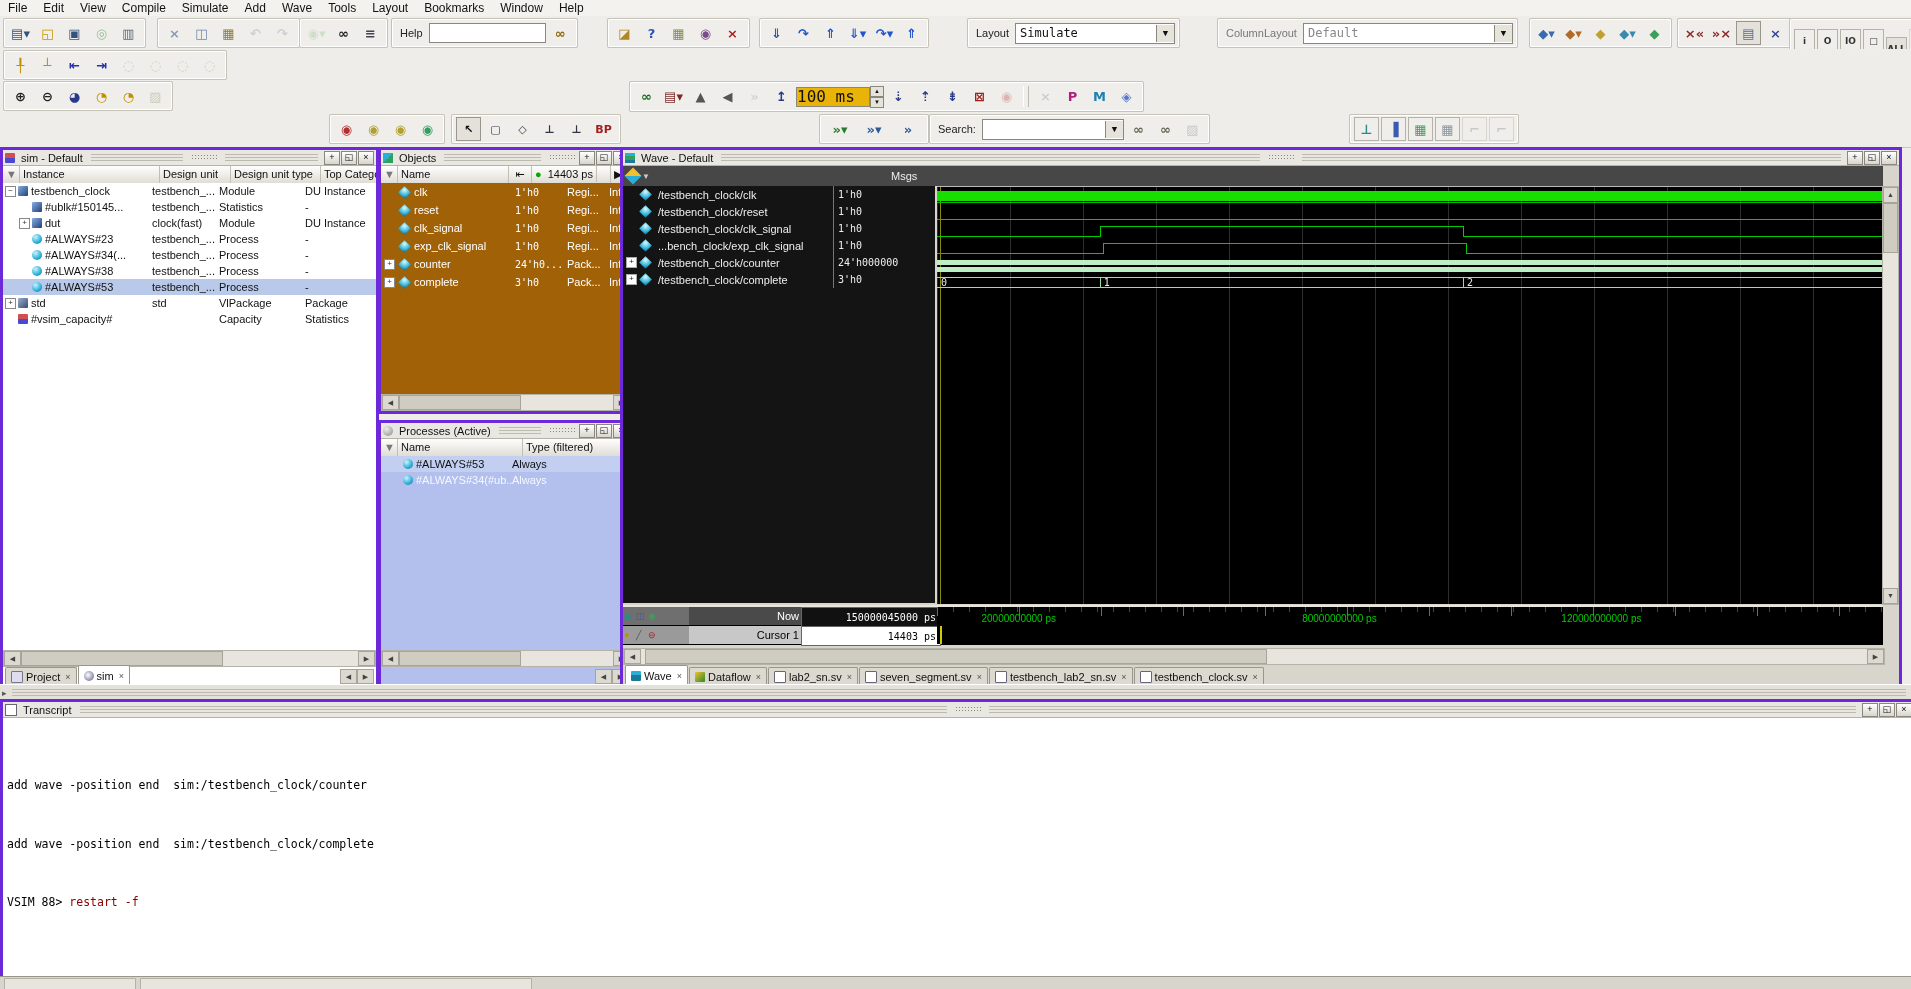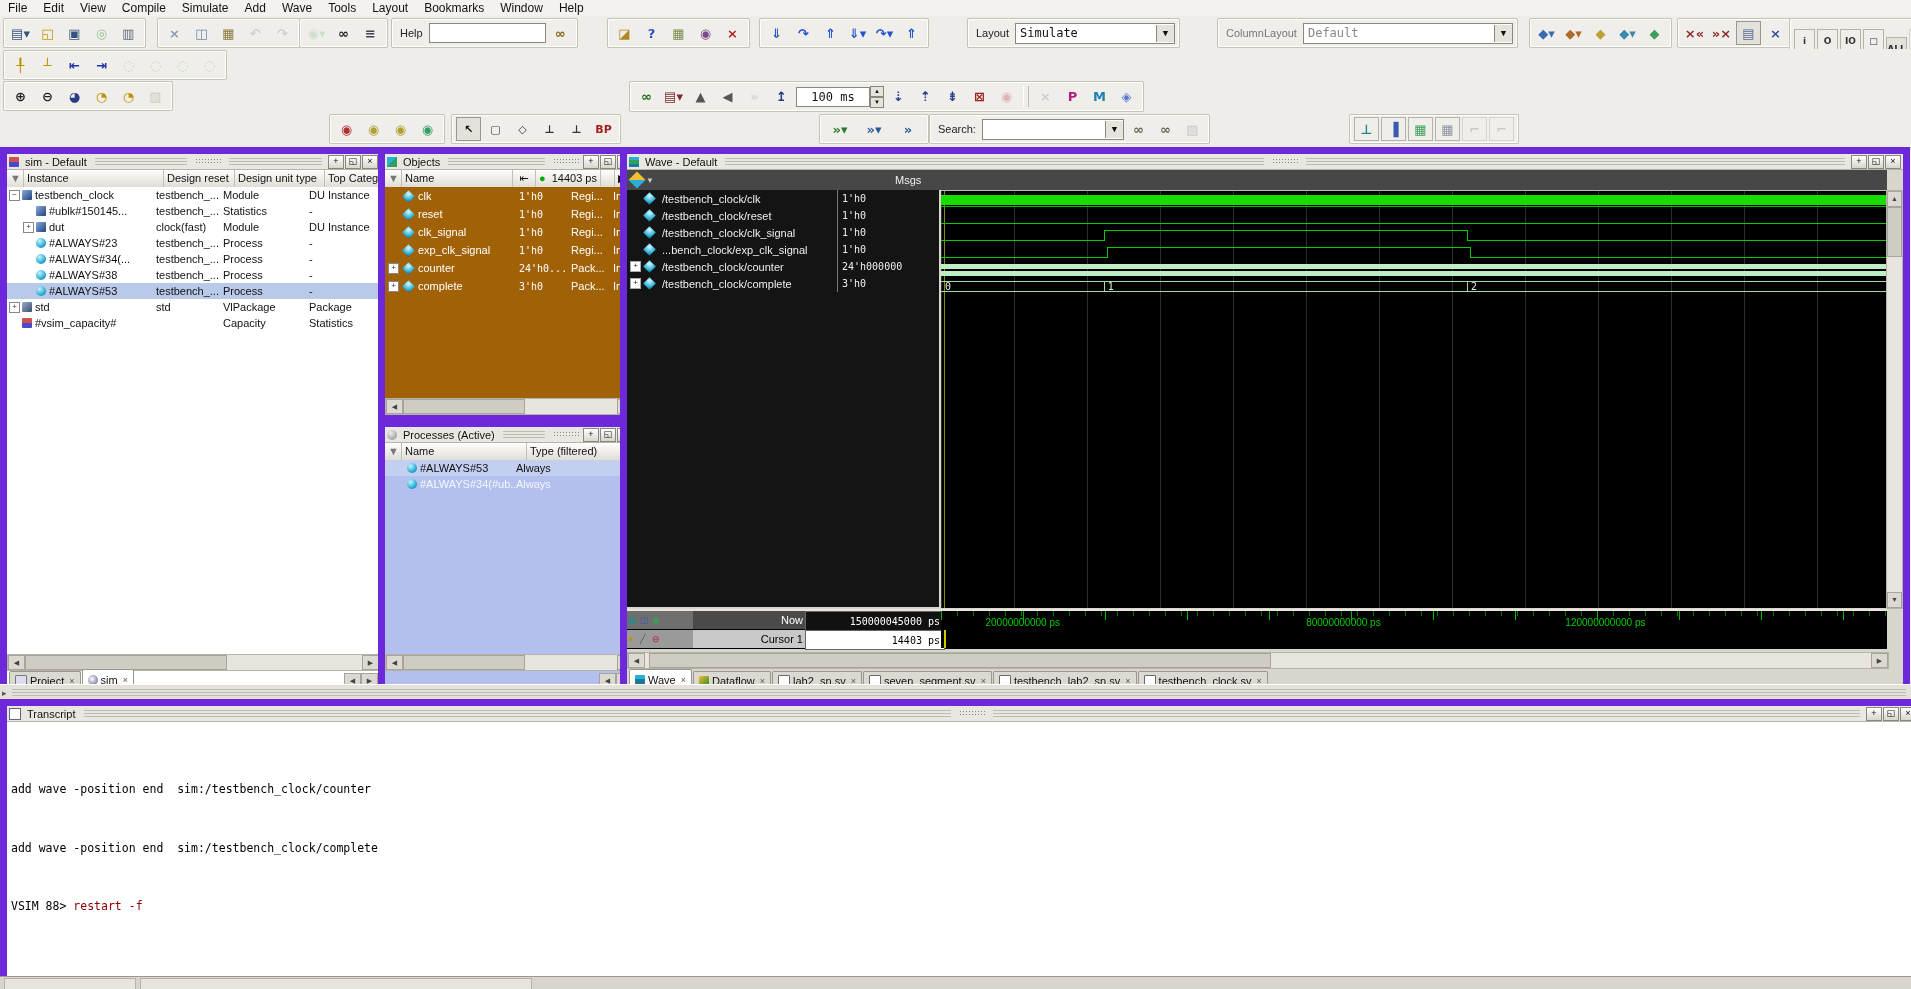--- a/index.html
+++ b/index.html
@@ -16,25 +16,25 @@
   .tbtn b{font-size:13px;font-weight:bold;font-family:"DejaVu Sans",sans-serif;}
   .tbtn.dim{opacity:.4;}
   .tbtn.pressed{border:1px solid #9a968c;background:#e3e1da;}
   .grip{width:4px;align-self:stretch;margin:2px 2px;border-left:1px solid #fff;border-right:1px solid #bdbab0;}
   .tlabel2{font-size:11px;color:#222;padding:0 4px;}
   .combo{display:flex;align-items:center;background:#fff;border:1px solid #8a877d;height:19px;font-family:"DejaVu Sans Mono",monospace;font-size:12px;}
   .combo .cv{flex:1;padding:0 4px;overflow:hidden;white-space:nowrap;}
   .combo .cb{width:17px;height:17px;background:#e6e3db;border-left:1px solid #8a877d;text-align:center;font-size:9px;line-height:17px;}
   .tinput{background:#fff;border:1px solid #8a877d;height:18px;}
   .timefield{display:flex;align-items:center;}
-  .timefield .tf{background:#ffffff;border:1px solid #8a877d;width:72px;height:18px;text-align:center;font-family:"DejaVu Sans Mono",monospace;font-size:12px;line-height:18px;}
+  .timefield .tf{background:#eab308;border:1px solid #8a877d;width:72px;height:18px;text-align:left;font-family:"DejaVu Sans Mono",monospace;font-size:16px;line-height:18px;}
   .spin{display:flex;flex-direction:column;}
   .spin span{width:12px;height:9px;border:1px solid #8a877d;background:#e6e3db;font-size:6px;line-height:8px;text-align:center;}
   
-  .panel{position:absolute;border:7px solid #6d28d9;background:#fff;}
+  .panel{position:absolute;border:3px solid #6d28d9;background:#fff;}
   .ptitle{display:flex;align-items:center;height:15px;background:#e9e7e1;border-bottom:1px solid #b5b2a8;padding:0 2px;}
   .ptitle .pt{font-size:11px;padding:0 3px;white-space:nowrap;}
   .stip{flex:1;height:7px;margin:0 5px;background:repeating-linear-gradient(to bottom,#bdbab0 0 1px,transparent 1px 3px);}
   .pgrip{width:26px;height:7px;margin:0 3px;background:radial-gradient(#8a877d 26%,transparent 30%) 0 0/3px 3px;}
   .wbtn{width:14px;height:12px;border:1px solid #8a877d;background:linear-gradient(#fff,#d8d5cc);font-size:9px;line-height:11px;text-align:center;margin-left:1px;}
   .chdr{display:flex;height:17px;background:linear-gradient(#fefefe,#e0ddd5);border-bottom:1px solid #a8a49a;align-items:stretch;overflow:hidden;}
   .chdr span{border-right:1px solid #c2bfb5;padding:2px 3px;white-space:nowrap;overflow:hidden;}
   .hscroll{position:absolute;height:15px;background:#e8e5de;border:1px solid #b5b2a8;display:flex;align-items:stretch;}
   .sbtn{width:15px;background:#dcd9d0;border:1px solid #a8a49a;font-size:7px;line-height:13px;text-align:center;color:#444;}
   .thumb{background:#cfccc2;border:1px solid #a8a49a;}
@@ -498,21 +498,21 @@
     <span style="display:flex;">
 
     <span class="wbtn">+</span>
         <span class="wbtn">◱</span>
         <span class="wbtn">×</span>
       </span>
   </div>
   <div class="chdr">
     <span style="width:10px;flex:none;color:#777;">▼</span>
     <span style="width:133px;flex:none;">Instance</span>
-    <span style="width:64px;flex:none;">Design reset</span>
+    <span style="width:64px;flex:none;">Design unit</span>
     <span style="width:83px;flex:none;">Design unit type</span>
     <span style="flex:1;border-right:none;">Top Catego</span>
   </div>
   <div style="position:absolute;left:0;top:33px;right:0;bottom:35px;overflow:hidden;background:#fff;">
 
       <div class="srow">
         <span class="scell-name">
           <span style="display: flex; align-items: center; margin-left: 0px;">
             <span class="expbox">−</span>
             <span class="ticon i-module"></span>

